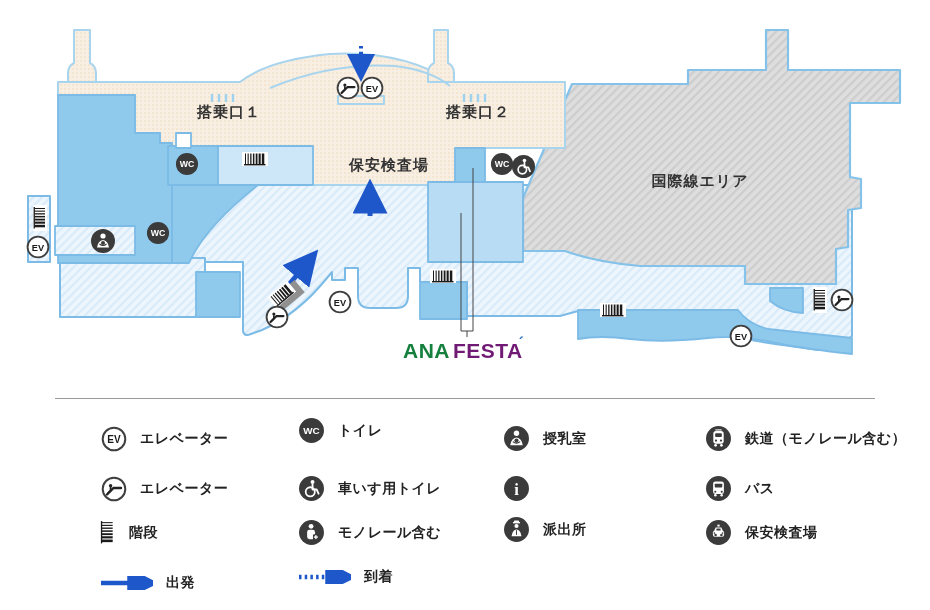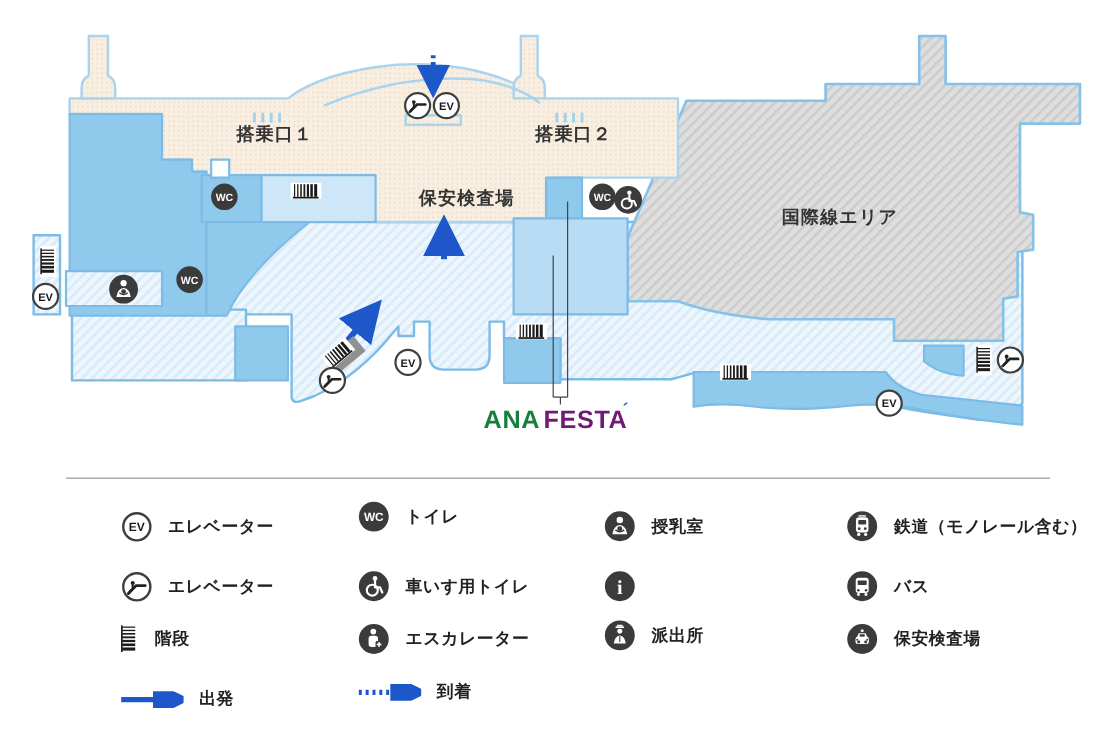--- a/index.html
+++ b/index.html
@@ -279,21 +279,21 @@
       </svg>
     </span>
   <span class="lg-label">車いす用トイレ</span>
 </div>
 <div class="lg-item" style="left:298px;top:519px">
   <span class="lg-icon">
       <svg viewBox="0 0 26 26" width="27" height="27">
         <use href="#ic-multi"></use>
       </svg>
     </span>
-  <span class="lg-label">エスカレーター</span>
+  <span class="lg-label">モノレール含む</span>
 </div>
 <div class="lg-item" style="left:297px;top:563px">
   <svg class="lg-arrow" viewBox="0 0 54 14">
     <line x1="2" y1="7" x2="44" y2="7" stroke="#1e57c9" stroke-width="4.5" stroke-dasharray="2.5,3.2" marker-end="url(#ah)"></line>
   </svg>
   <span class="lg-label">到着</span>
 </div>
 
 <div class="lg-item" style="left:503px;top:425px">
   <span class="lg-icon">

